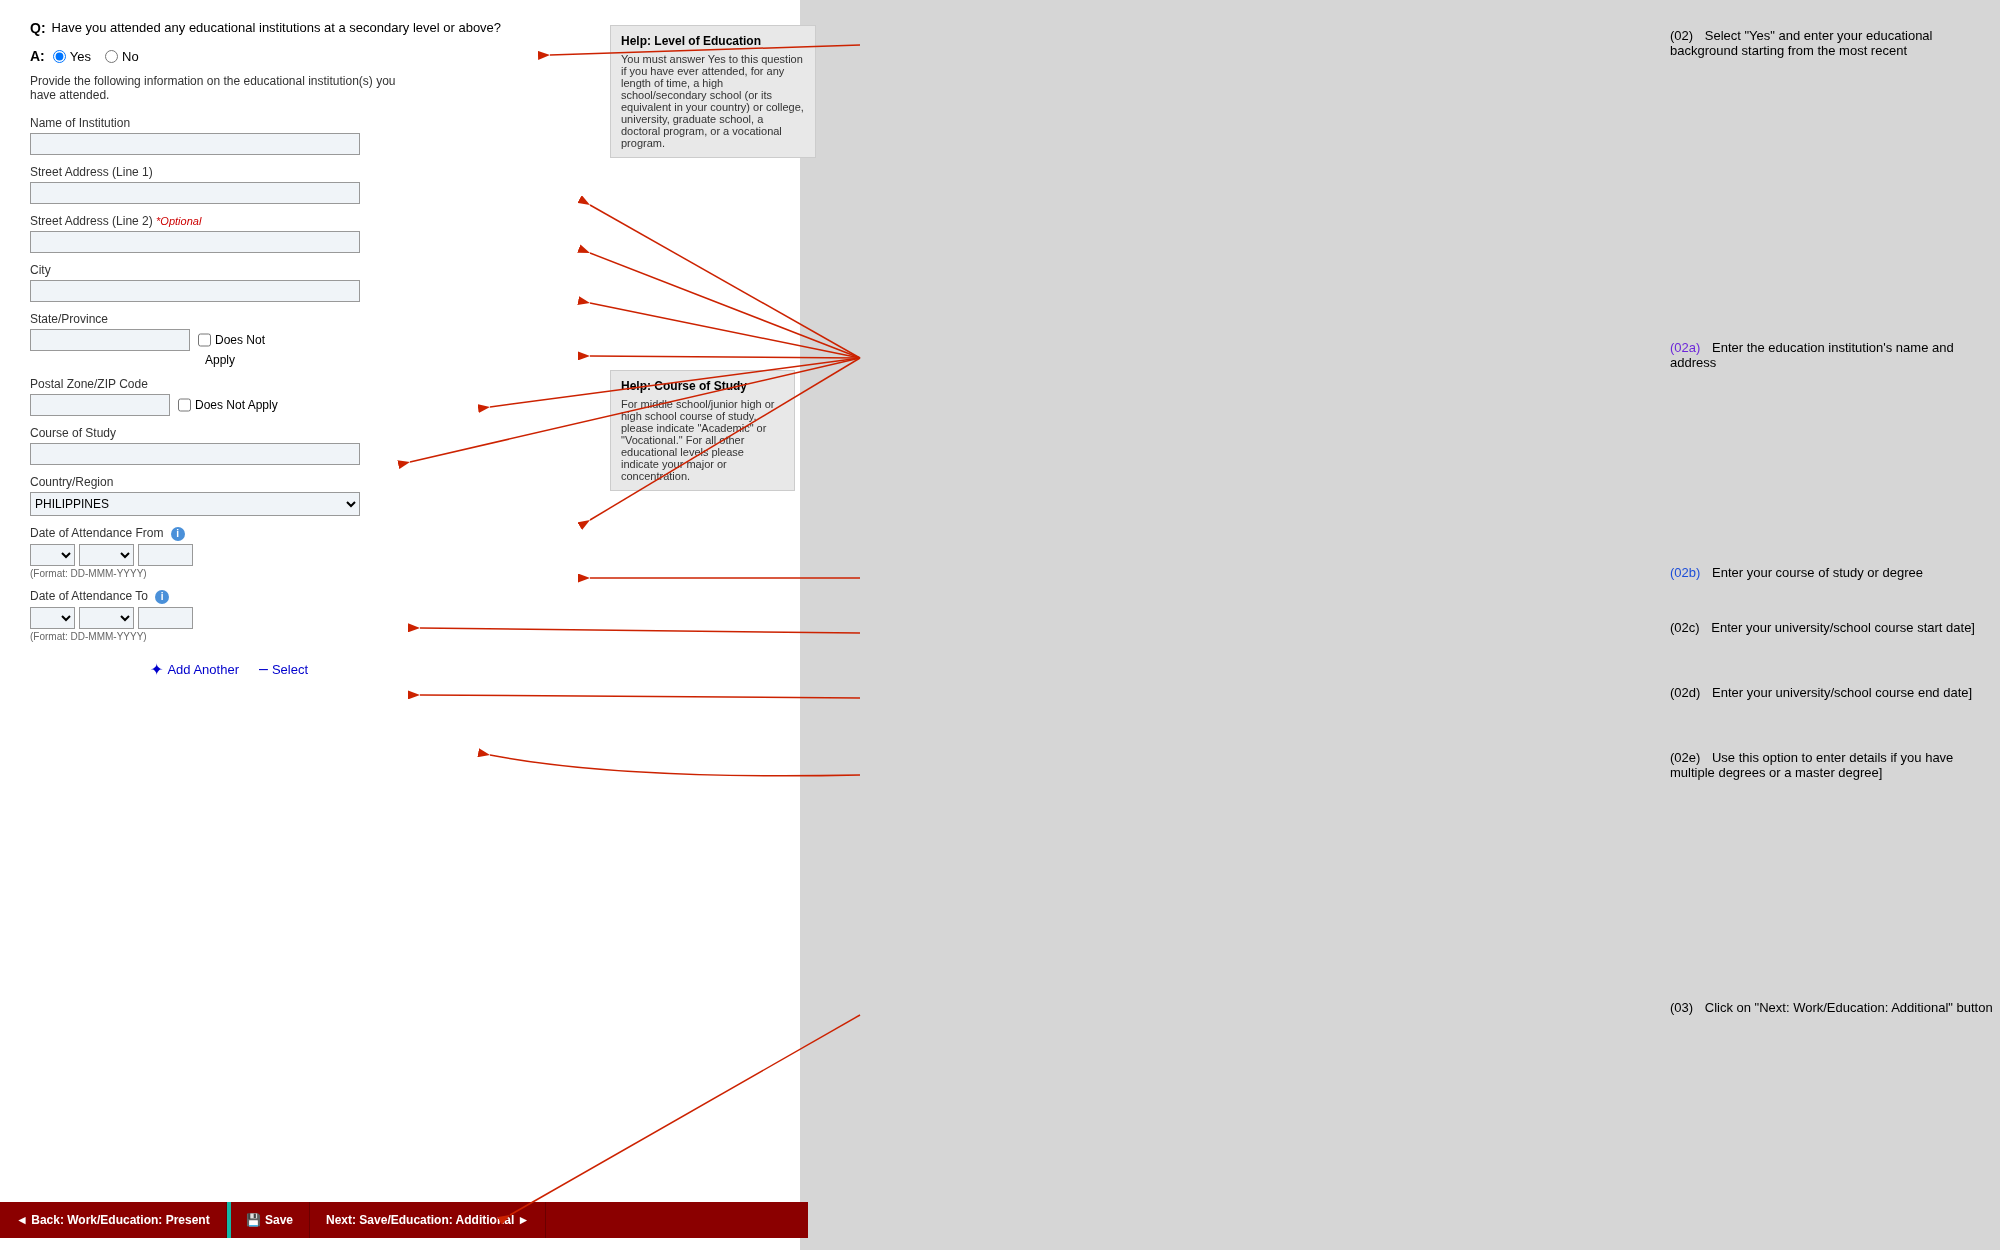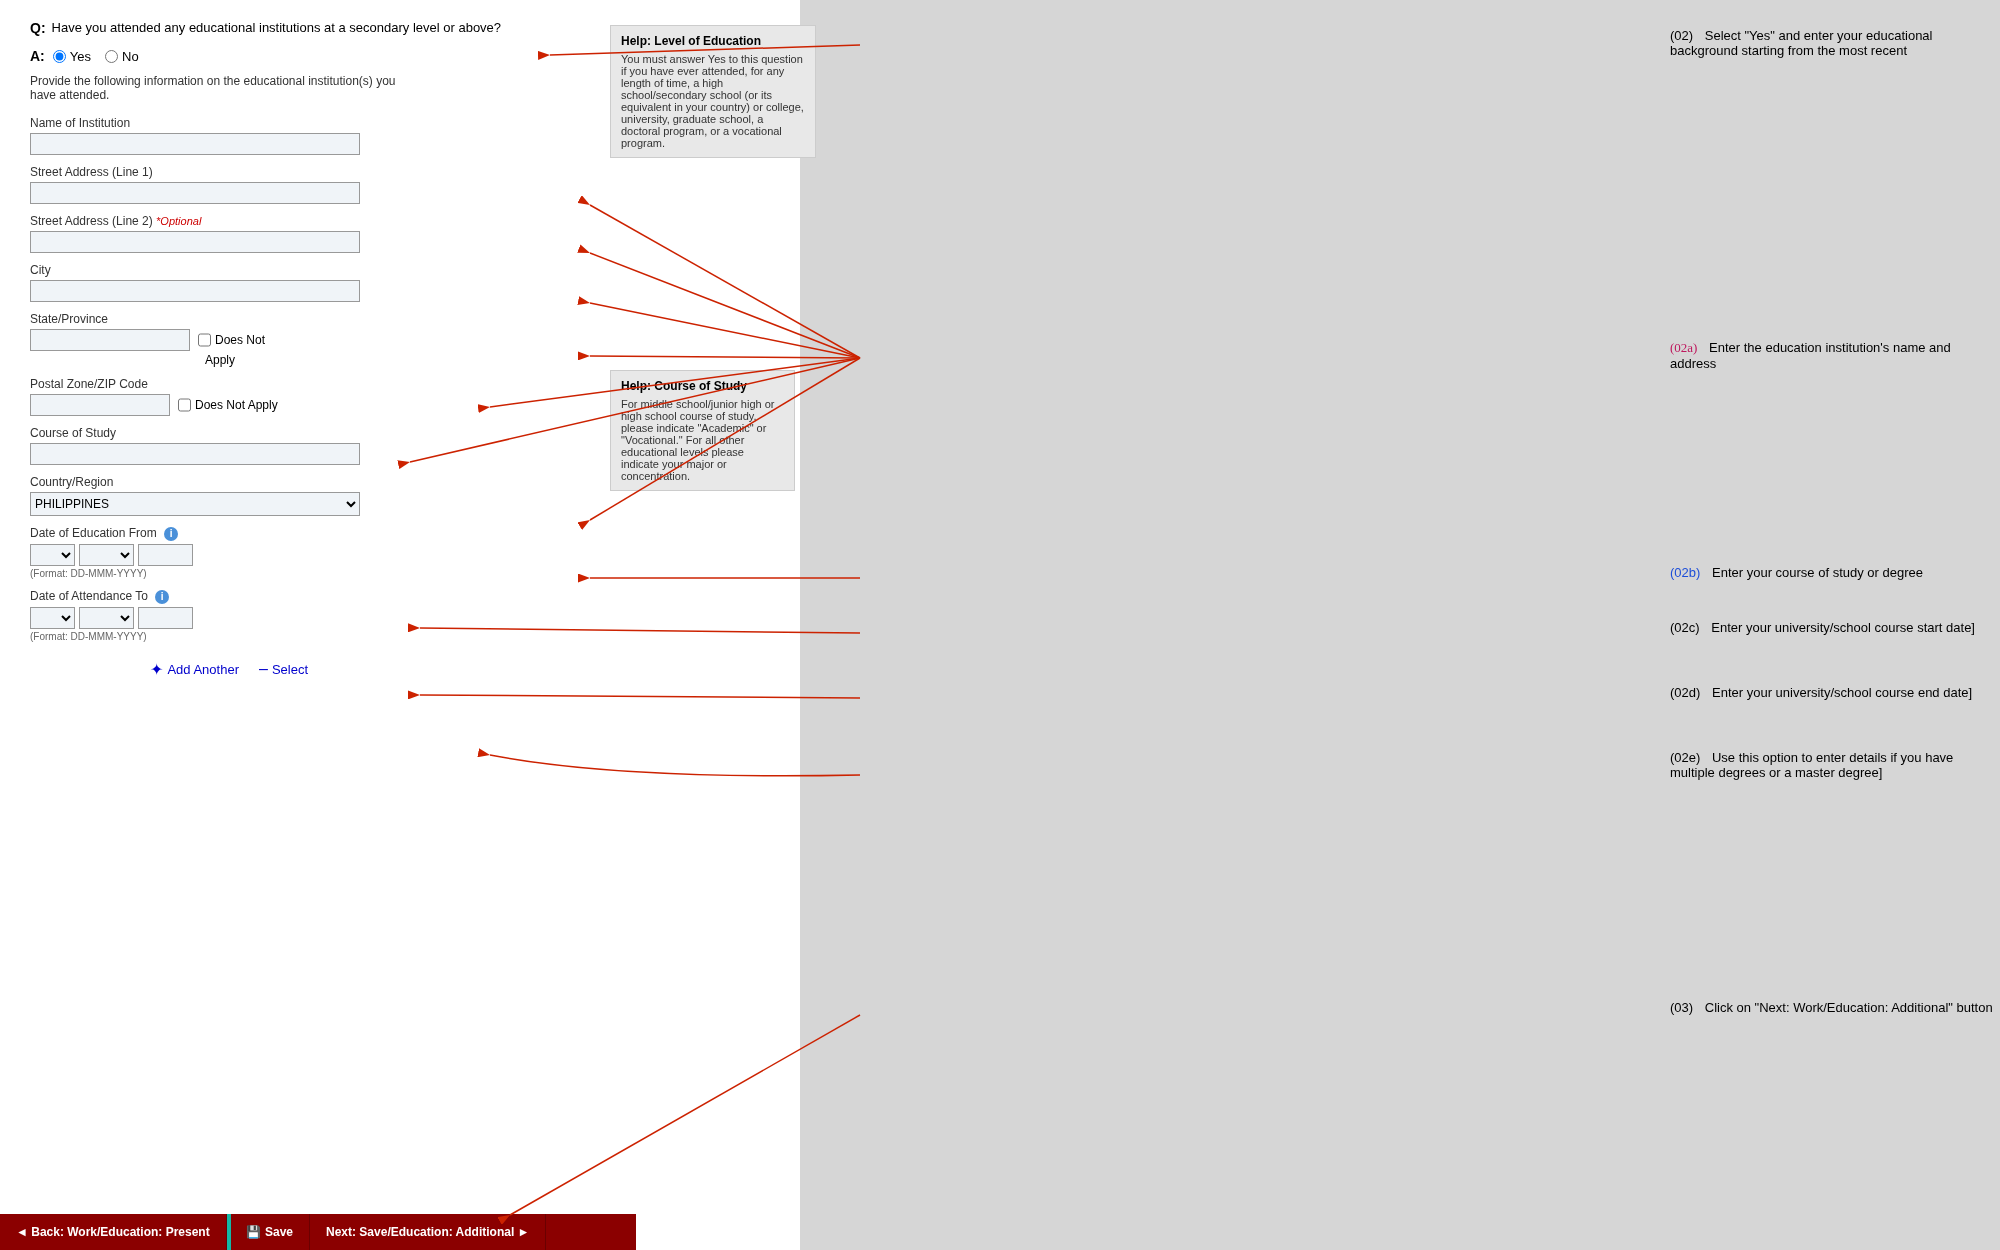--- a/index.html
+++ b/index.html
@@ -275,23 +275,23 @@
       font-size: 13px;
       display: flex;
       align-items: center;
       gap: 4px;
       cursor: pointer;
     }
 
     
     .nav-bar {
       position: absolute;
-      bottom: 0;
+      bottom: 12px;
       left: 0;
-      width: 636px;
+      width: 808px;
       height: 36px;
       background: #8b0000;
       display: flex;
       align-items: flex-start;
     }
 
     .nav-btn {
       height: 36px;
       display: flex;
       align-items: center;
@@ -401,21 +401,21 @@
 
     <div class="field-group">
       <label class="field-label">Country/Region</label>
       <select class="country-select">
         <option>PHILIPPINES</option>
       </select>
     </div>
 
     <div class="field-group">
       <label class="field-label">
-        <span>Date of Education From</span>
+        <span>Date of Attendance From</span>
         <span class="info-icon">i</span>
       </label>
       <div class="date-row">
         <select class="date-select date-select-day"></select>
         <select class="date-select date-select-month"></select>
         <input type="text" class="date-input-year" style="">
       </div>
       <div class="format-text">(Format: DD-MMM-YYYY)</div>
     </div>
 
@@ -468,21 +468,21 @@
   </div>
 
   <div class="annotations-panel">
 
     <div style="position:absolute; top: 28px; left: 870px;">
       <span style="font-size:13px; color:#000;">(02)</span>
       <span style="font-size:13px; color:#000; margin-left:8px;">Select "Yes" and enter your educational background starting from the most recent</span>
     </div>
 
     <div style="position:absolute; top: 340px; left: 870px;">
-      <span style="font-size:13px; color:#be185d;font-family:Liberation Serif, serif;">(02a)</span>
+      <span style="font-size:13px; color:#6d28d9;">(02a)</span>
       <span style="font-size:13px; color:#000; margin-left:8px;">Enter the education institution's name and address</span>
     </div>
 
     <div style="position:absolute; top: 565px; left: 870px;">
       <span style="font-size:13px; color:#1d4ed8;">(02b)</span>
       <span style="font-size:13px; color:#000; margin-left:8px;">Enter your course of study or degree</span>
     </div>
 
     <div style="position:absolute; top: 620px; left: 870px;">
       <span style="font-size:13px; color:#000;">(02c)</span>

